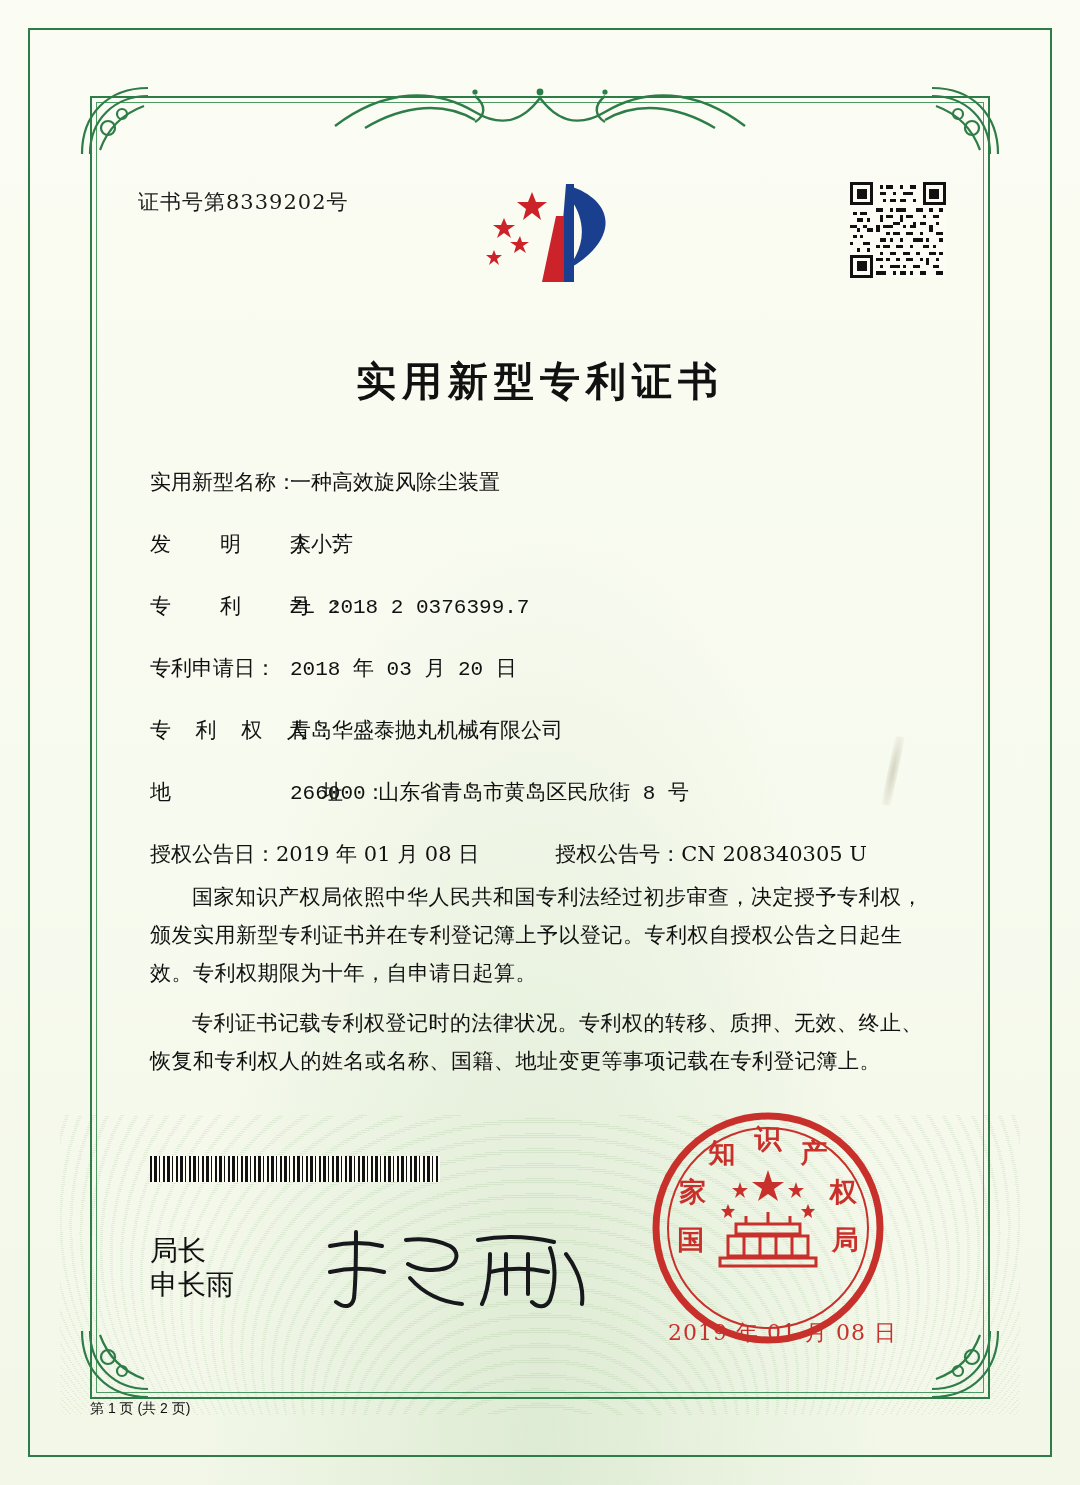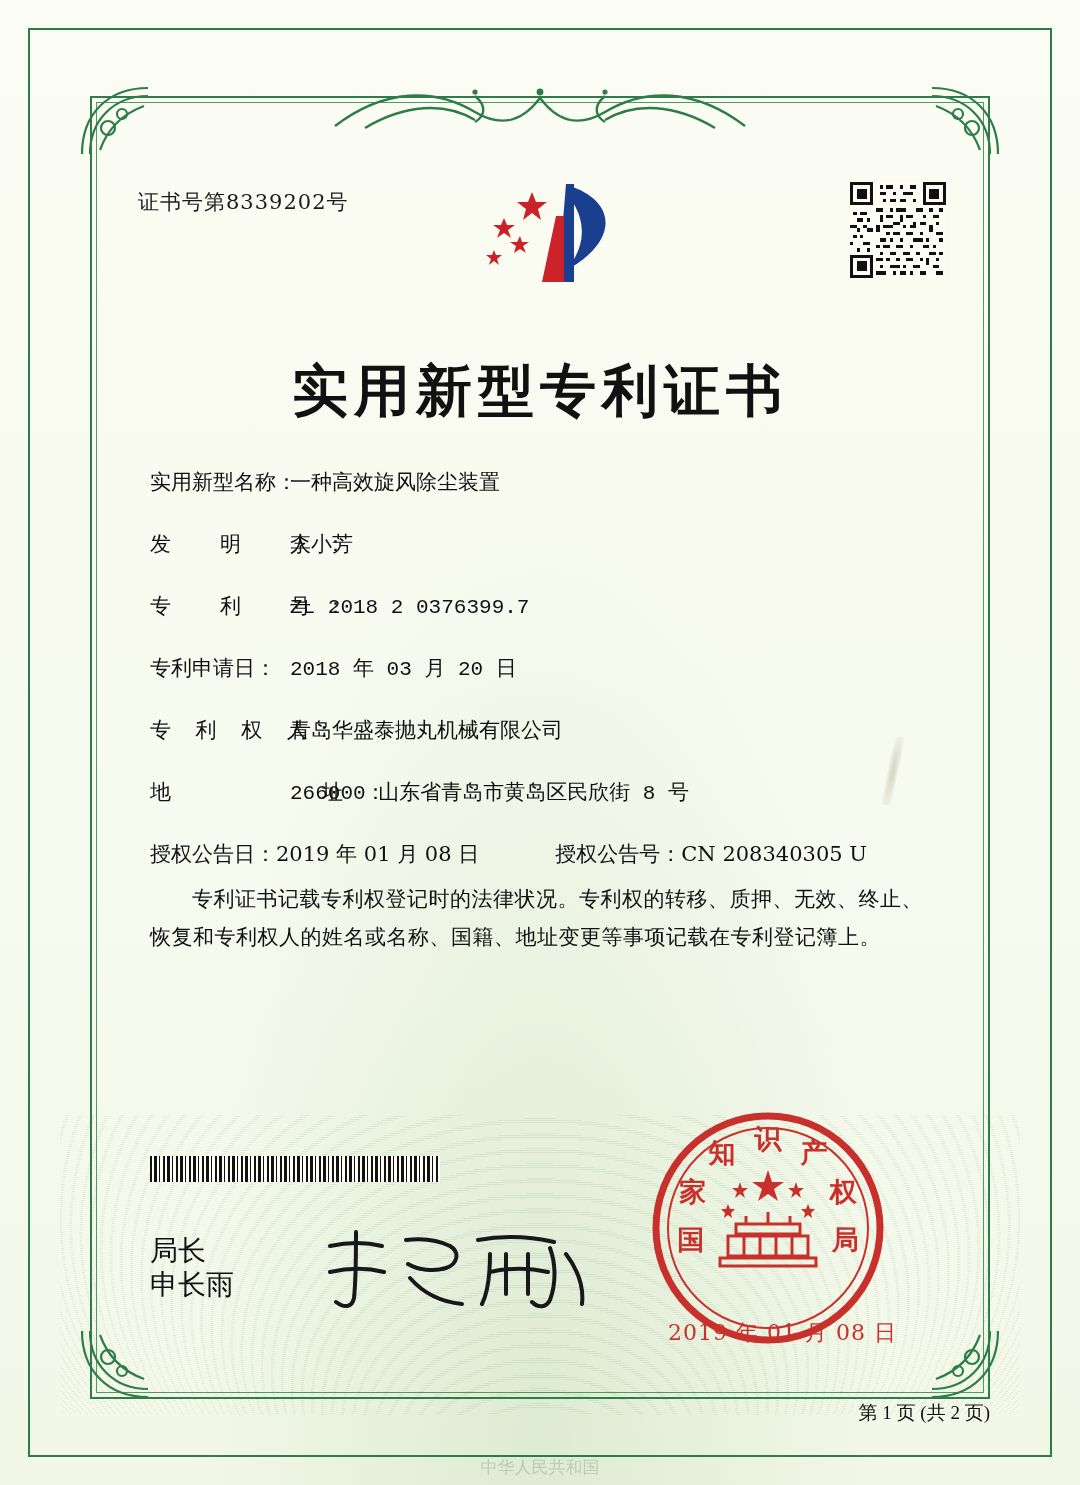--- a/index.html
+++ b/index.html
@@ -110,21 +110,21 @@
     width: 96px;
     height: 96px;
   }
 
   .title {
     position: absolute;
     left: 0;
     right: 0;
     top: 258px;
     text-align: center;
-    font-size: 56px;
+    font-size: 40px;
     font-weight: bold;
     letter-spacing: 6px;
     color: #111;
     font-family: Liberation Serif, serif;
   }
 
   .fields {
     position: absolute;
     left: 60px;
     right: 48px;
@@ -224,24 +224,24 @@
     font-size: 22px;
     color: #c8312b;
     letter-spacing: 1px;
     font-family: "DejaVu Serif", serif;
   }
 
   .page-no {
     position: absolute;
     left: 0; right: 0;
     top: 1304px;
-    text-align: right;
-    font-size: 19px;
-    color: #111;
-    font-family: Liberation Serif, serif;
+    text-align: left;
+    font-size: 14px;
+    color: #111;
+    font-family: Liberation Sans, sans-serif;
   }
 
   .ghost-bottom {
     position: absolute;
     left: 0; right: 0;
     bottom: 6px;
     text-align: center;
     font-size: 17px;
     color: rgba(120,140,120,0.35);
     font-family: "DejaVu Serif", serif;
@@ -475,20 +475,21 @@
         <span class="lbl w5">专 利 权 人：</span><span class="val">青岛华盛泰抛丸机械有限公司</span>
       </div>
       <div class="field">
         <span class="lbl w6">地　　　址：</span><span class="val">266000  山东省青岛市黄岛区民欣街 8 号</span>
       </div>
 
       <div class="row-two">
         <span>授权公告日：</span><span>2019 年 01 月 08 日</span><span class="second">授权公告号：</span><span>CN 208340305 U</span>
       </div>
 
+      <div class="para p1">国家知识产权局依照中华人民共和国专利法经过初步审查，决定授予专利权，颁发实用新型专利证书并在专利登记簿上予以登记。专利权自授权公告之日起生效。专利权期限为十年，自申请日起算。</div>
       <div class="para p2">专利证书记载专利权登记时的法律状况。专利权的转移、质押、无效、终止、恢复和专利权人的姓名或名称、国籍、地址变更等事项记载在专利登记簿上。</div>
     </div>
 
     <div class="barcode"></div>
 
     <div class="signblock">
       <div>局长</div>
       <div>申长雨</div>
     </div>
 
@@ -541,14 +542,13 @@
       </svg>
     </div>
 
     <div class="seal-date">2019 年 01 月 08 日</div>
 
     <div class="page-no">第 1 页 (共 2 页)</div>
 
     <div class="smudge"></div>
   </div>
 
-  <div class="ghost-bottom">中华人民共和国</div>
 </div>
 
 </body></html>

